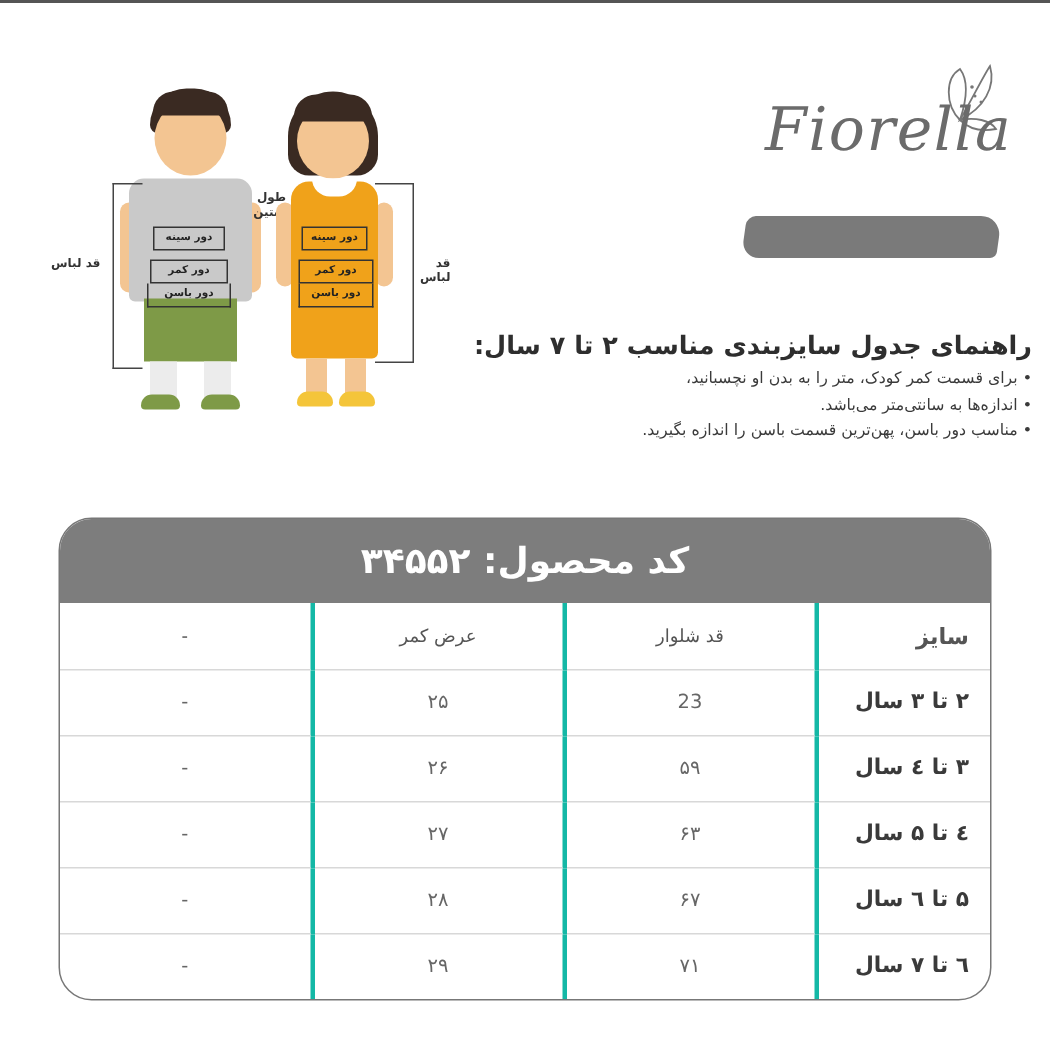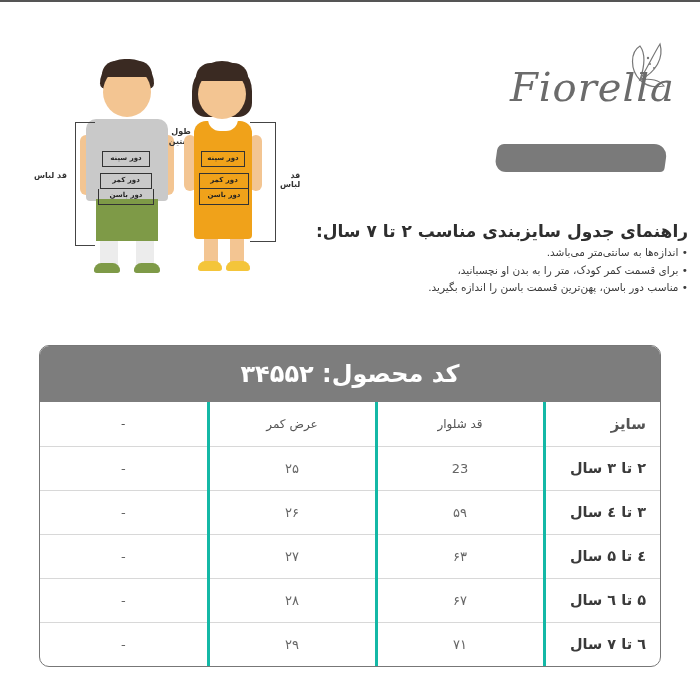--- a/index.html
+++ b/index.html
@@ -28,21 +28,21 @@
   .mbox { position: absolute; border: 1.5px solid #333; font-size: 7px; color: #222; text-align: center; line-height: 12px; font-weight: bold; direction: rtl; }
   .bracket { position: absolute; border: 1.5px solid #444; }
   .side-label { position: absolute; font-size: 8px; font-weight: bold; color: #333; direction: rtl; }
 
   
   .guide { position: absolute; right: 12px; top: 218px; width: 400px; direction: rtl; text-align: right; }
   .guide-title { font-size: 17px; font-weight: bold; color: #2e2e2e; line-height: 26px; }
   .guide-line { font-size: 10.5px; color: #3a3a3a; line-height: 17.5px; }
 
   
-  .table-wrap { position: absolute; left: 39px; top: 345px; width: 622px; height: 322px; border: 1.5px solid #777; border-radius: 10px; overflow: hidden; background: #fff; }
+  .table-wrap { position: absolute; left: 39px; top: 345px; width: 622px; height: 322px; border: 1.5px solid #777; border-radius: 22px; overflow: hidden; background: #fff; }
   .table-header { height: 56px; background: #7d7d7d; color: #ffffff; font-size: 24px; font-weight: bold; text-align: center; line-height: 56px; direction: rtl; }
   table.grid { width: 100%; border-collapse: collapse; direction: rtl; table-layout: fixed; }
   table.grid td { height: 44px; border-left: 3px solid #14b8a6; border-bottom: 1.5px solid #d8d8d8; text-align: center; font-size: 13px; color: #666; }
   table.grid tr:last-child td { border-bottom: none; }
   table.grid td:last-child { border-left: none; }
   table.grid td.size-cell { text-align: right; padding-right: 16px; font-size: 14.5px; font-weight: bold; color: #3a3a3a; }
   table.grid tr.head-row td { color: #555; font-size: 12px; font-weight: normal; }
   table.grid tr.head-row td.size-cell { font-weight: bold; font-size: 15px; }
   col.c1 { width: 118px; } col.c2 { width: 168px; } col.c3 { width: 168px; } col.c4 { width: 168px; }
 </style>
@@ -101,22 +101,22 @@
   </div>
   <div class="bracket" style="left:230px; top:67px; width:26px; height:120px; border-left:none;"></div>
   <div class="side-label" style="left:260px; top:116px;">قد لباس</div>
   <div class="mbox" style="left:181px; top:96px; width:44px; height:16px;">دور سینه</div>
   <div class="mbox" style="left:179px; top:118px; width:50px; height:16px;">دور کمر</div>
   <div class="mbox" style="left:179px; top:134px; width:50px; height:16px; border-top:none;">دور باسن</div>
 </div>
 
 <div class="guide">
   <div class="guide-title">راهنمای جدول سایزبندی مناسب ۲ تا ۷ سال:</div>
+  <div class="guide-line">• برای قسمت کمر کودک، متر را به بدن او نچسبانید،</div>
   <div class="guide-line">• اندازه‌ها به سانتی‌متر می‌باشد.</div>
-  <div class="guide-line">• برای قسمت کمر کودک، متر را به بدن او نچسبانید،</div>
   <div class="guide-line">• مناسب دور باسن، پهن‌ترین قسمت باسن را اندازه بگیرید.</div>
 </div>
 
 <div class="table-wrap">
   <div class="table-header">کد محصول: ۳۴۵۵۲</div>
   <table class="grid">
     <colgroup>
         <col class="c1">
         <col class="c2">
         <col class="c3">

